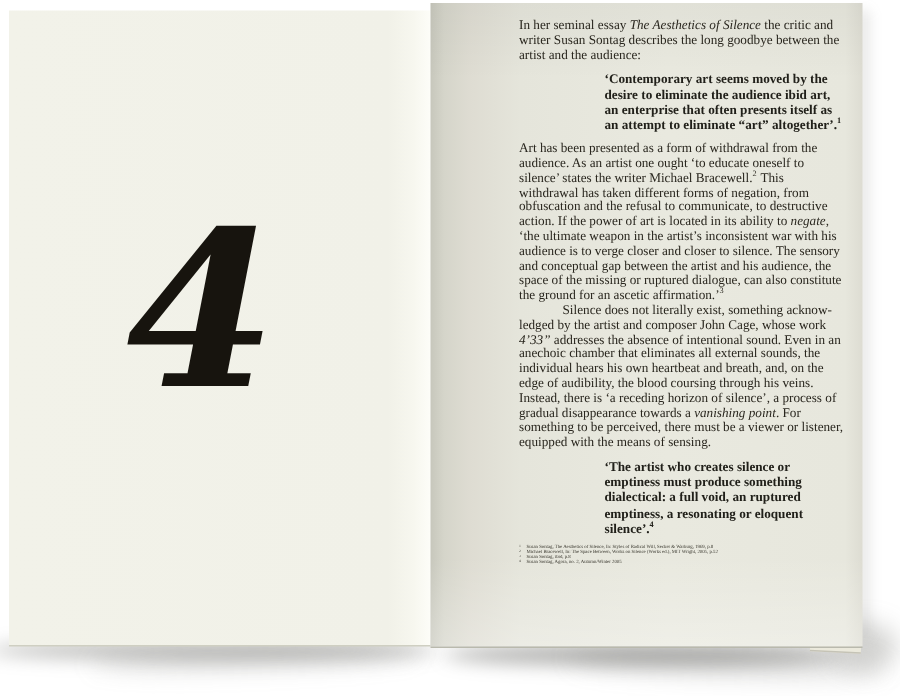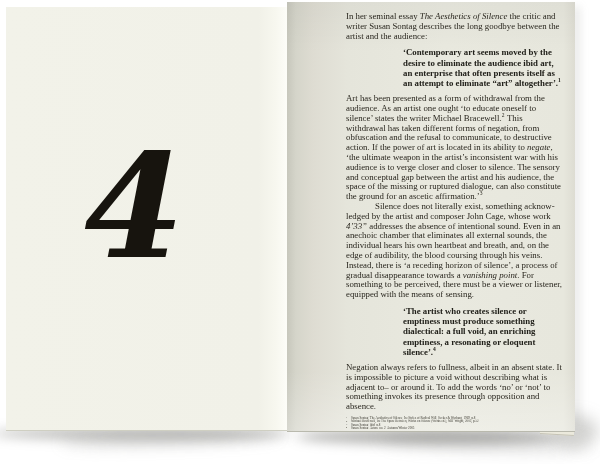--- a/index.html
+++ b/index.html
@@ -100,23 +100,22 @@
     <div class="page-text">
 
       <p class="gap-after"><span>In her seminal essay </span><span class="ital">The Aesthetics of Silence</span><span> the critic and writer Susan Sontag describes the long goodbye between the artist and the audience:</span></p>
 
       <div class="bq gap-after"><span>‘Contemporary art seems moved by the desire to eliminate the audience ibid art, an enterprise that often presents itself as an attempt to eliminate  “art” altogether’.</span><sup class="fnmark">1</sup></div>
 
       <p><span>Art has been presented as a form of withdrawal from the audience. As an artist one ought ‘to educate oneself to silence’ states the writer Michael Bracewell.</span><sup class="fnmark">2</sup><span>  This withdrawal has taken different forms of negation, from obfuscation and the refusal to communicate, to destructive action. If the power of art is located in its ability to </span><span class="ital">negate</span><span>, ‘the ultimate weapon in the artist’s inconsistent war with his audience is to verge closer and closer to silence. The sensory and conceptual gap between the artist and his audience, the space of the missing or ruptured dialogue, can also constitute the ground for an ascetic affirmation.’</span><sup class="fnmark">3</sup></p>
 
       <p class="indent-first gap-after"><span>Silence does not literally exist, something acknow­ledged by the artist and composer John Cage, whose work </span><span class="ital">4’33”</span><span> addresses the absence of intentional sound. Even in an anechoic chamber that eliminates all external sounds, the individual hears his own heartbeat and breath, and, on the edge of audibility, the blood coursing through his veins. Instead, there is ‘a receding horizon of silence’, a process of gradual disappearance towards a </span><span class="ital">vanishing point</span><span>. For something to be perceived, there must be a viewer or listener, equipped with the means of sensing.</span></p>
 
-      <div class="bq gap-after"><span>‘The artist who creates silence or emptiness must produce something dialectical: a full void, an enriching emptiness, a resonating or eloquent silence’.</span><sup class="fnmark">4</sup></div>
+      <div class="bq gap-after"><span>‘The artist who creates silence or emptiness must produce something dialectical: a full void, an ruptured emptiness, a resonating or eloquent silence’.</span><sup class="fnmark">4</sup></div>
 
-      <p>Negation always refers to fullness, albeit in an absent state. It is impossible to picture a void without describing what is adjacent to– or around it. To add the words ‘no’ or  ‘not’ to something invokes its presence through opposition and absence.</p>
 
       <div class="footnotes">
         <div class="fn-row"><span class="fn-marker">1</span><span>Susan Sontag, The Aesthetics of Silence, In: Styles of Radical Will, Secker &amp; Warburg, 1969, p.8</span></div>
         <div class="fn-row"><span class="fn-marker">2</span><span>Michael Bracewell, In: The Space Between, Works on Silence (Works ed.), MIT Wright, 2005, p.52</span></div>
         <div class="fn-row"><span class="fn-marker">3</span><span>Susan Sontag, ibid, p.8</span></div>
         <div class="fn-row"><span class="fn-marker">4</span><span>Susan Sontag, Agora, no. 2, Autumn/Winter 2005</span></div>
       </div>
 
     </div>
   </div>

